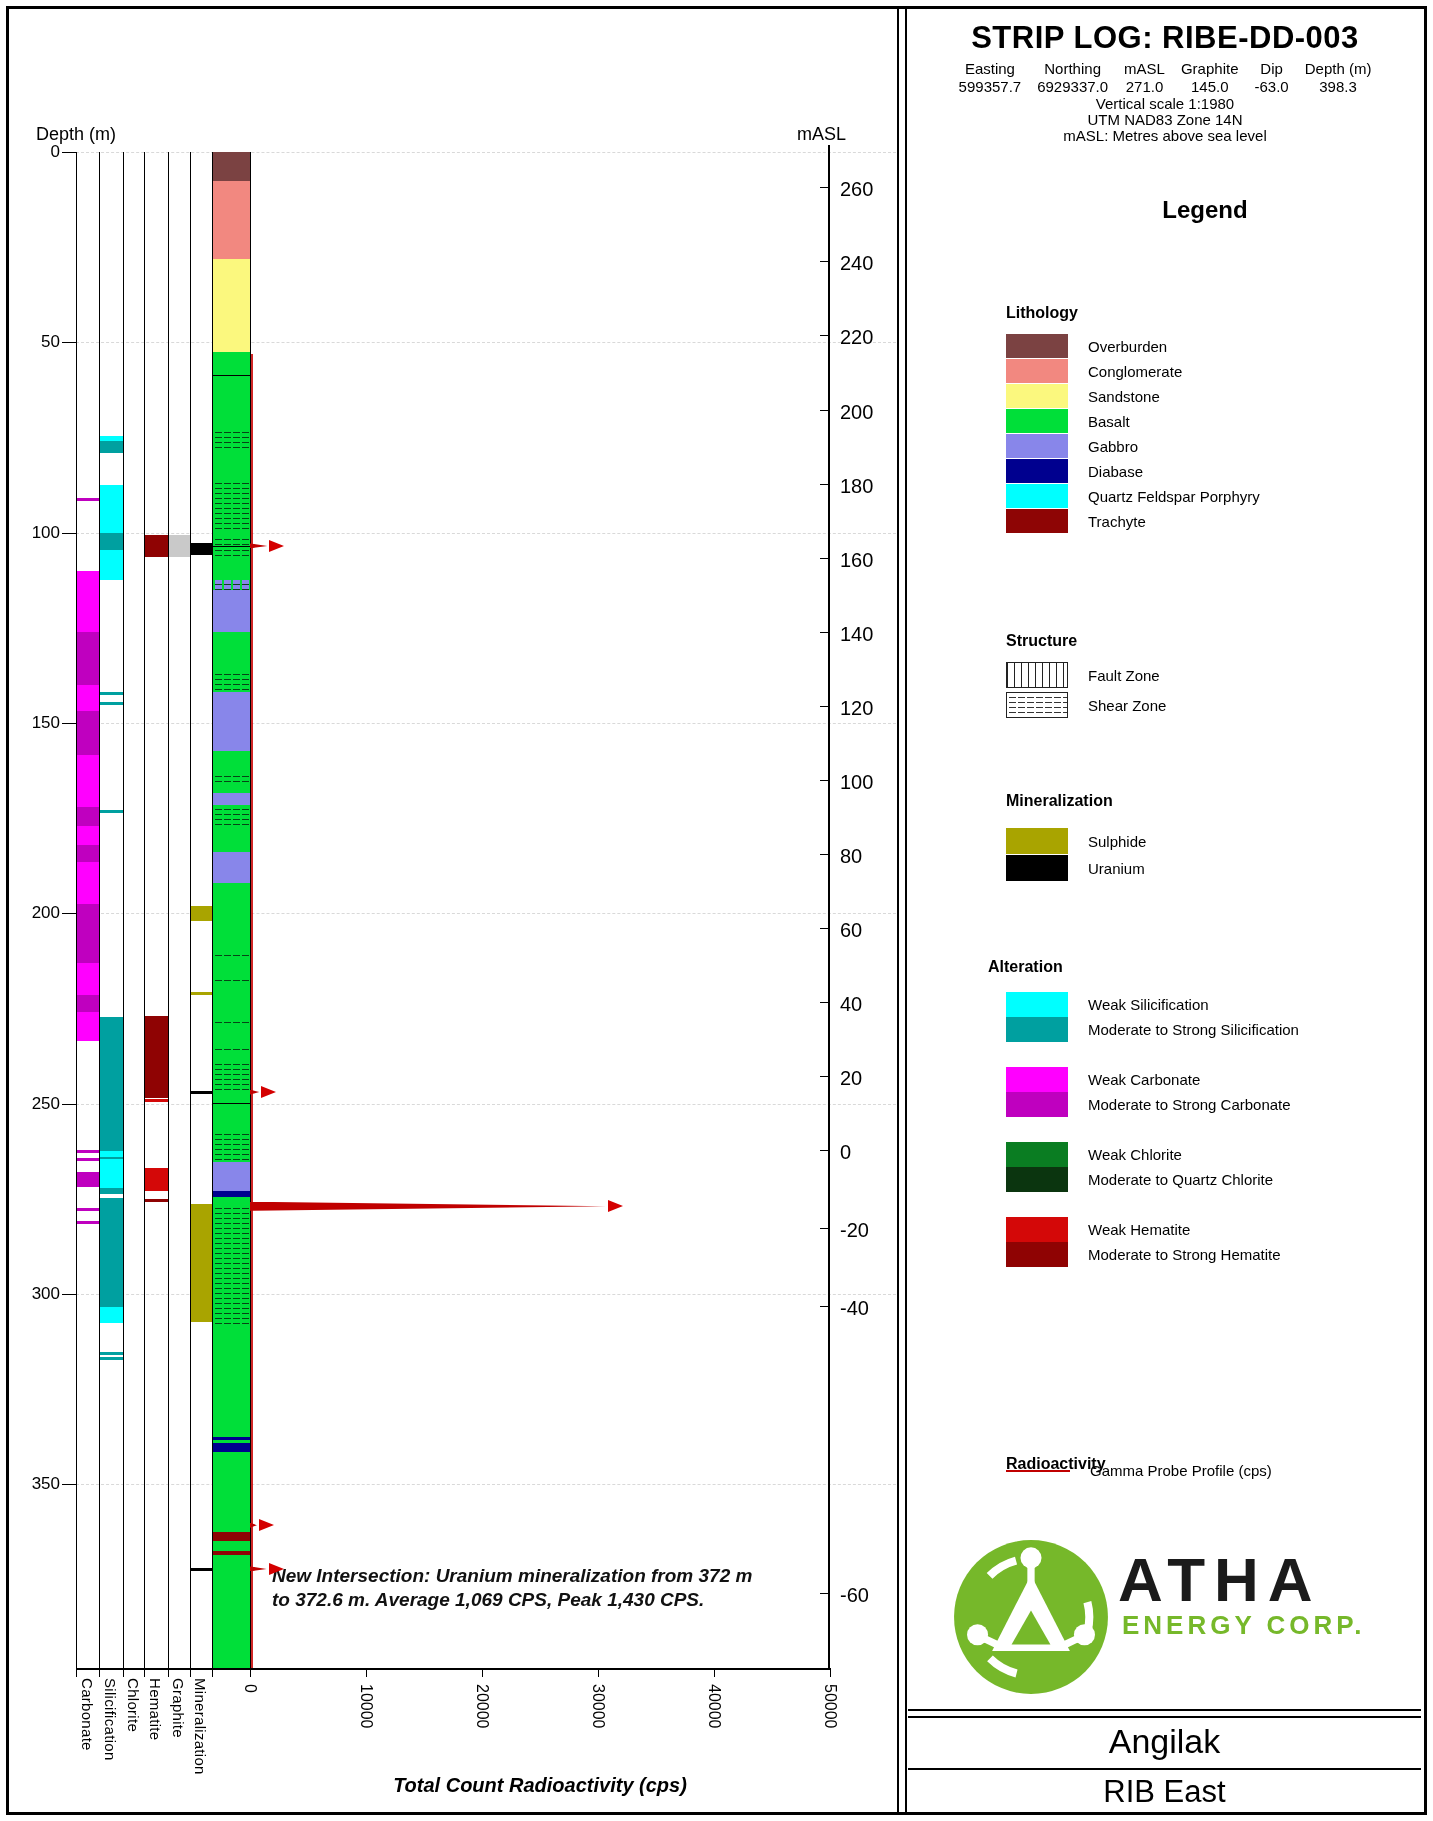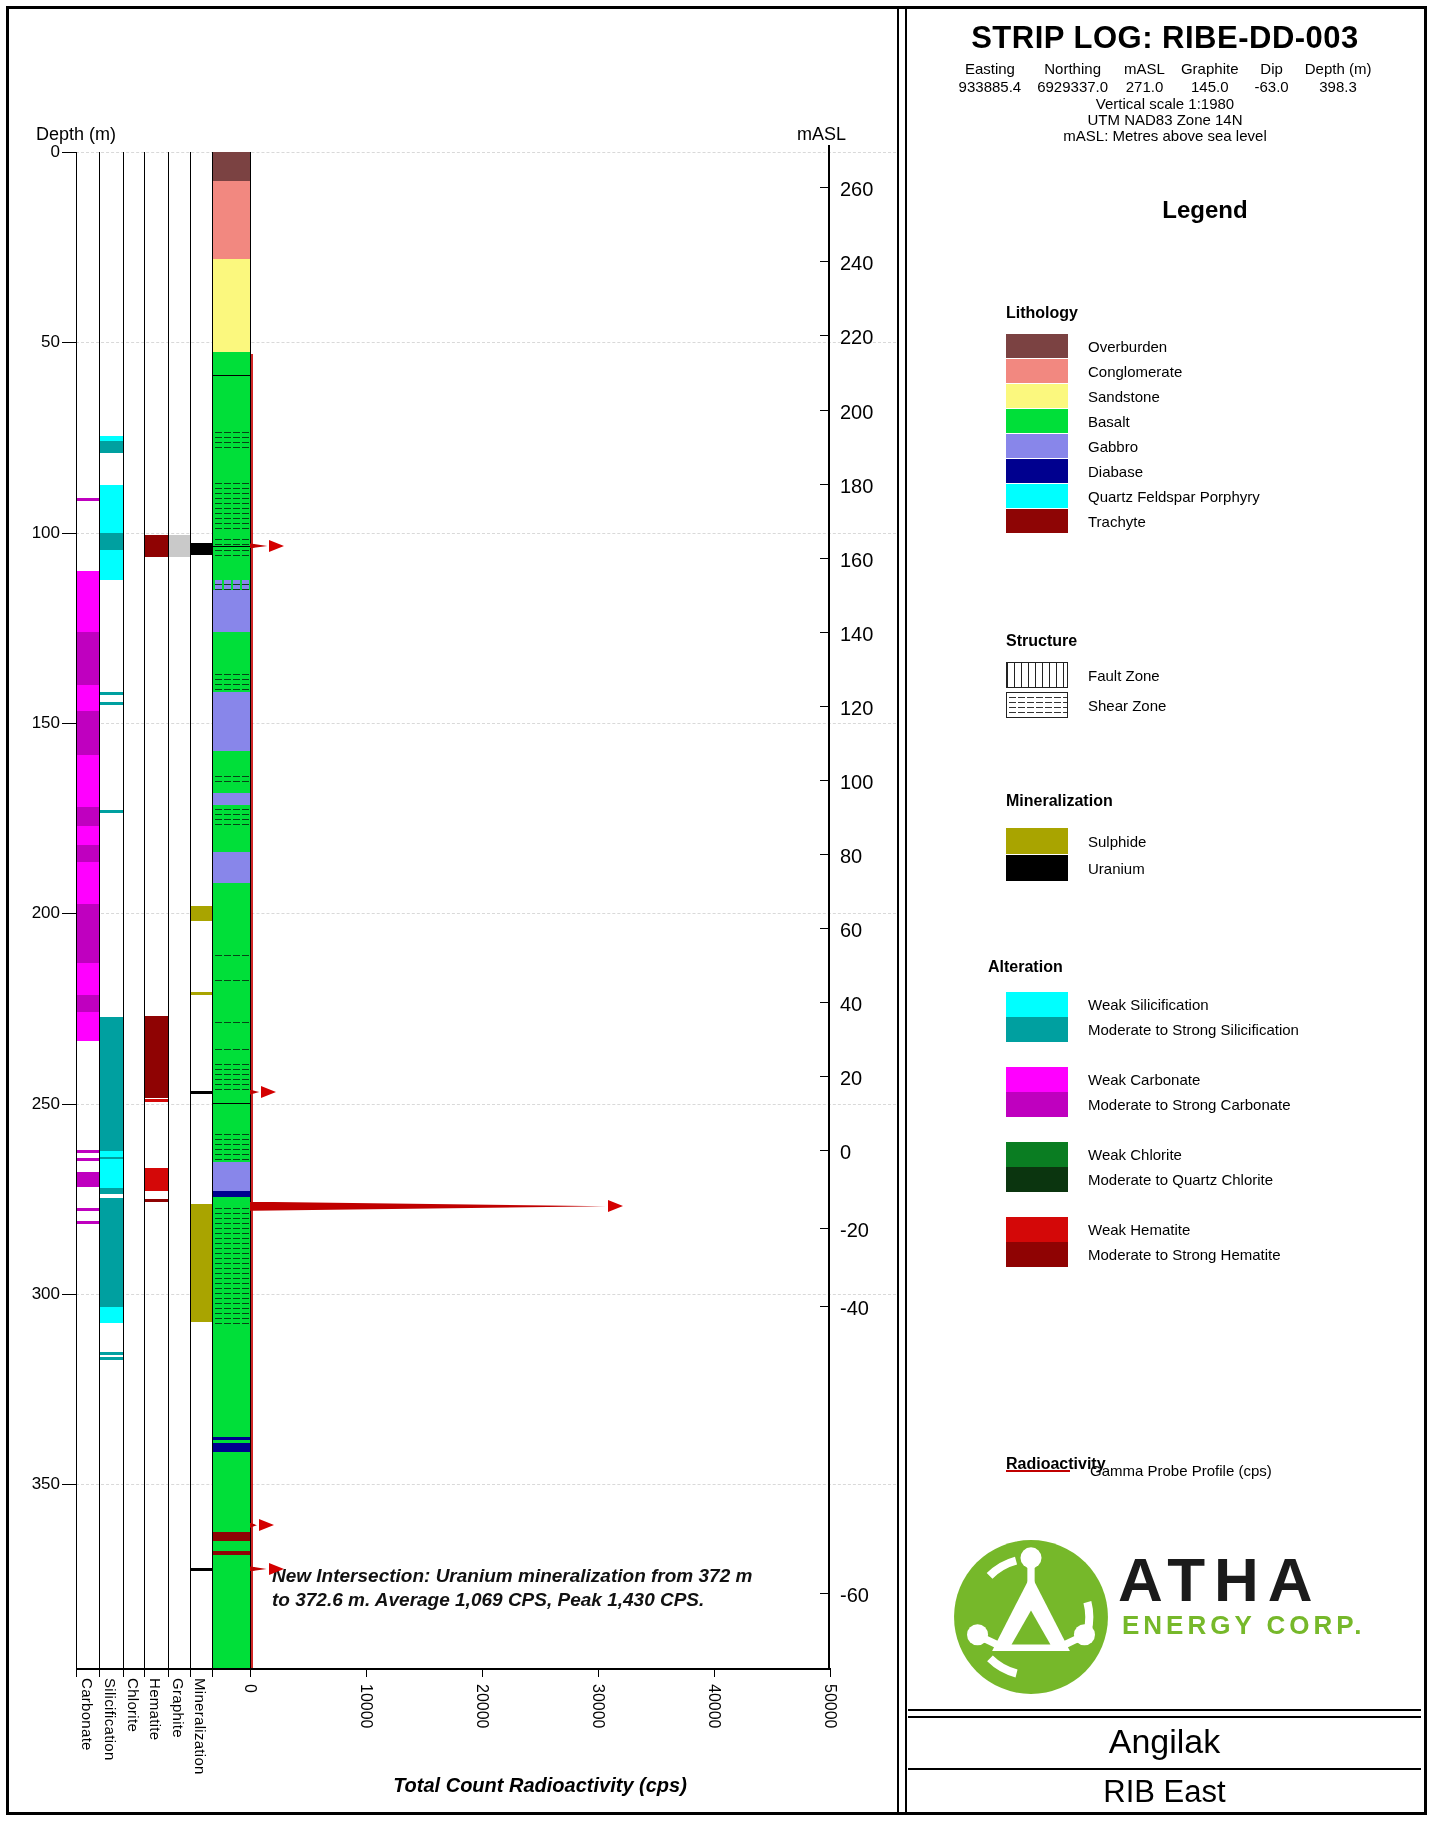--- a/index.html
+++ b/index.html
@@ -83,21 +83,21 @@
 
   <div class="abs annotation" id="annotation-2">
     <div>New Intersection: Uranium mineralization from 372 m</div>
     <div>to 372.6 m. Average 1,069 CPS, Peak 1,430 CPS.</div>
   </div>
 
   <div class="abs" id="strip-title">STRIP LOG: RIBE-DD-003</div>
   <div class="abs" id="params-row">
       <div class="param-cell">
         <div class="ph">Easting</div>
-        <div class="pv">933885.4</div>
+        <div class="pv">599357.7</div>
       </div>
       <div class="param-cell">
         <div class="ph">Northing</div>
         <div class="pv">6929337.0</div>
       </div>
       <div class="param-cell">
         <div class="ph">mASL</div>
         <div class="pv">271.0</div>
       </div>
       <div class="param-cell">

